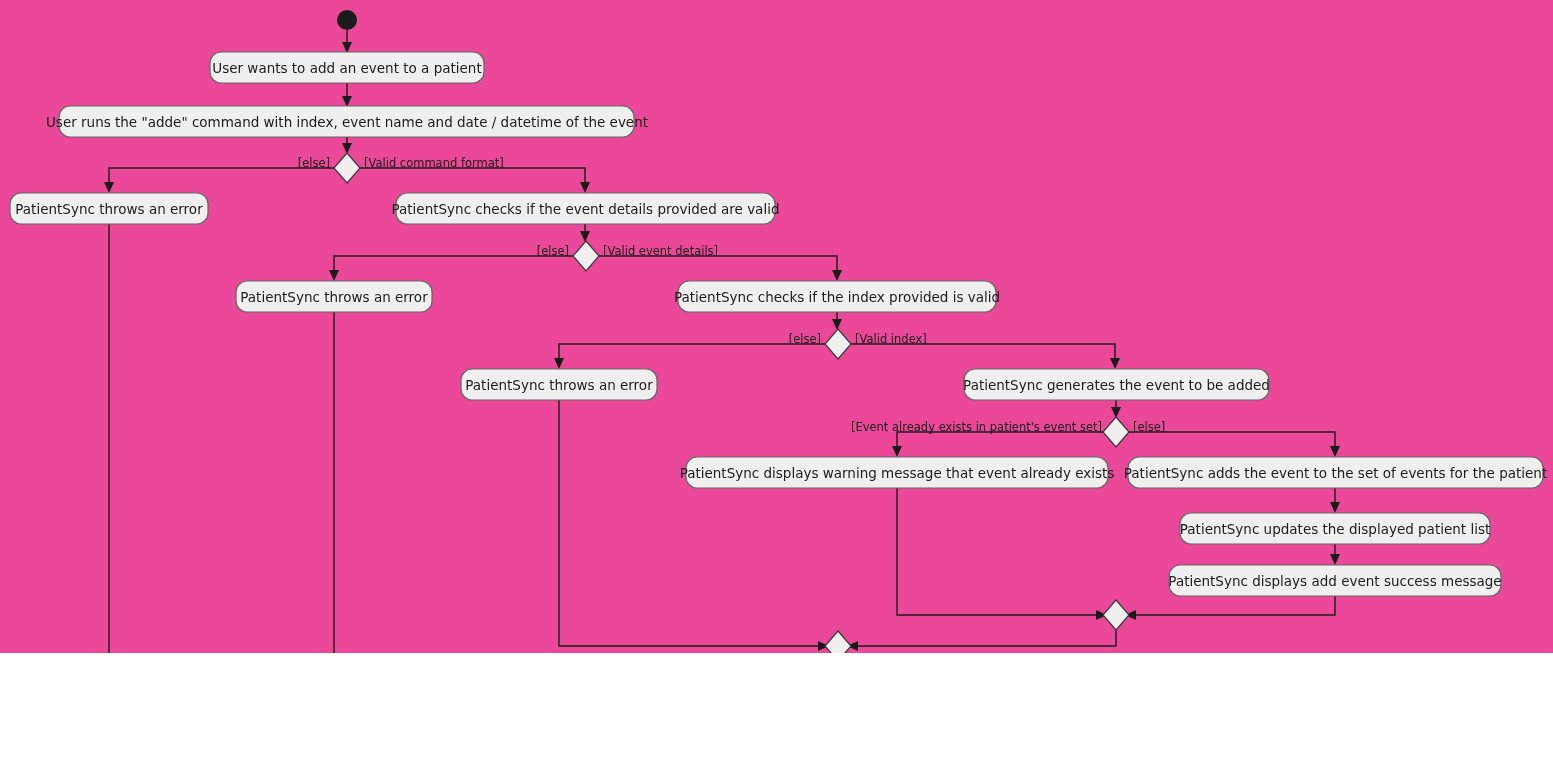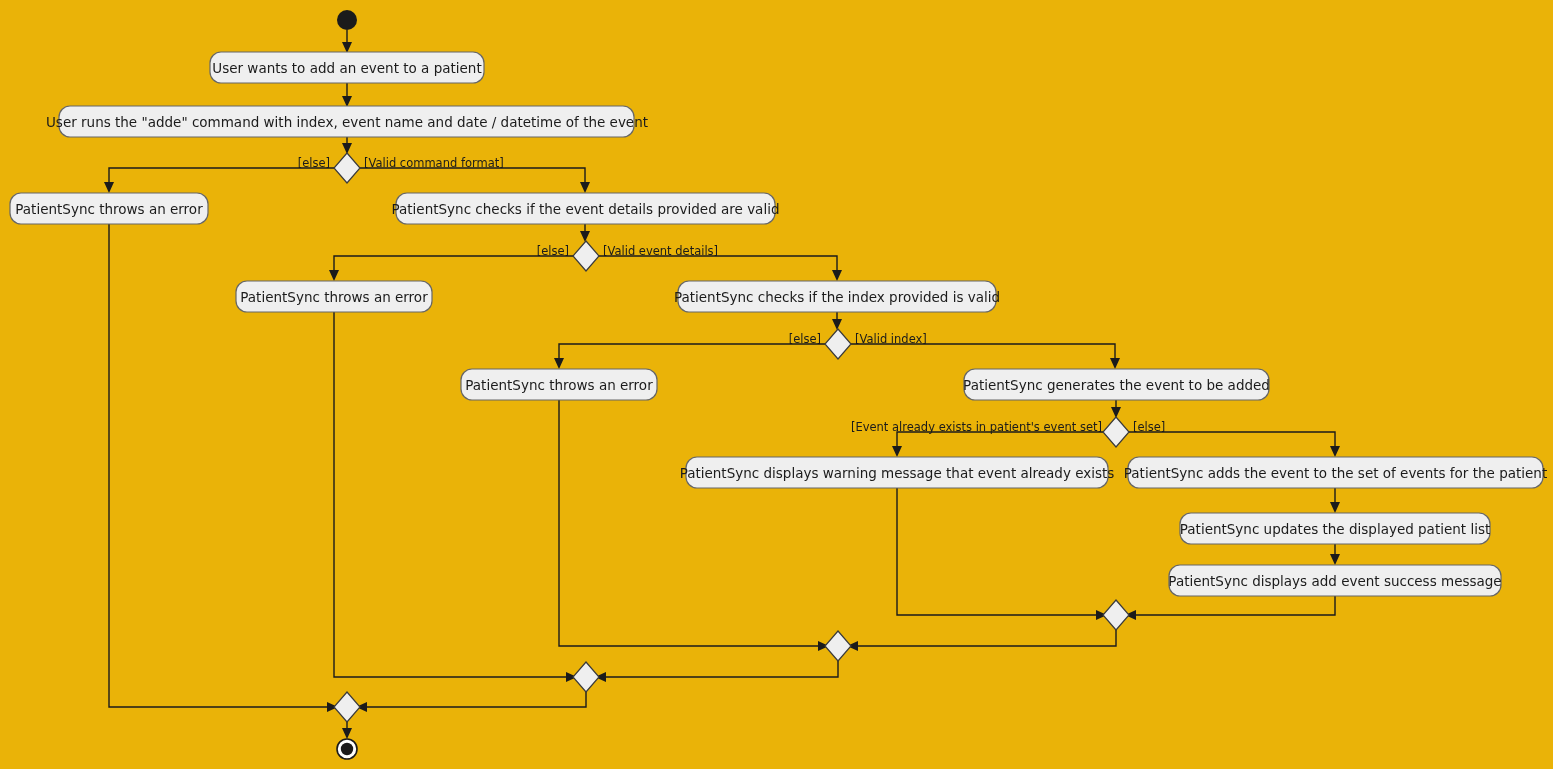--- a/index.html
+++ b/index.html
@@ -3,22 +3,22 @@
 <meta charset="utf-8">
 <style>
   html, body {
     margin: 0;
     padding: 0;
     background: #ffffff;
   }
   #diagram-root {
     position: relative;
     width: 1553px;
-    height: 769px;
-    background: #eab308;
+    height: 653px;
+    background: #ec4899;
     font-family: "DejaVu Sans", sans-serif;
     overflow: hidden;
   }
   svg#activity-diagram {
     display: block;
     width: 1553px;
     height: 769px;
   }
   .node-shape {
     fill: #EFEFEF;

